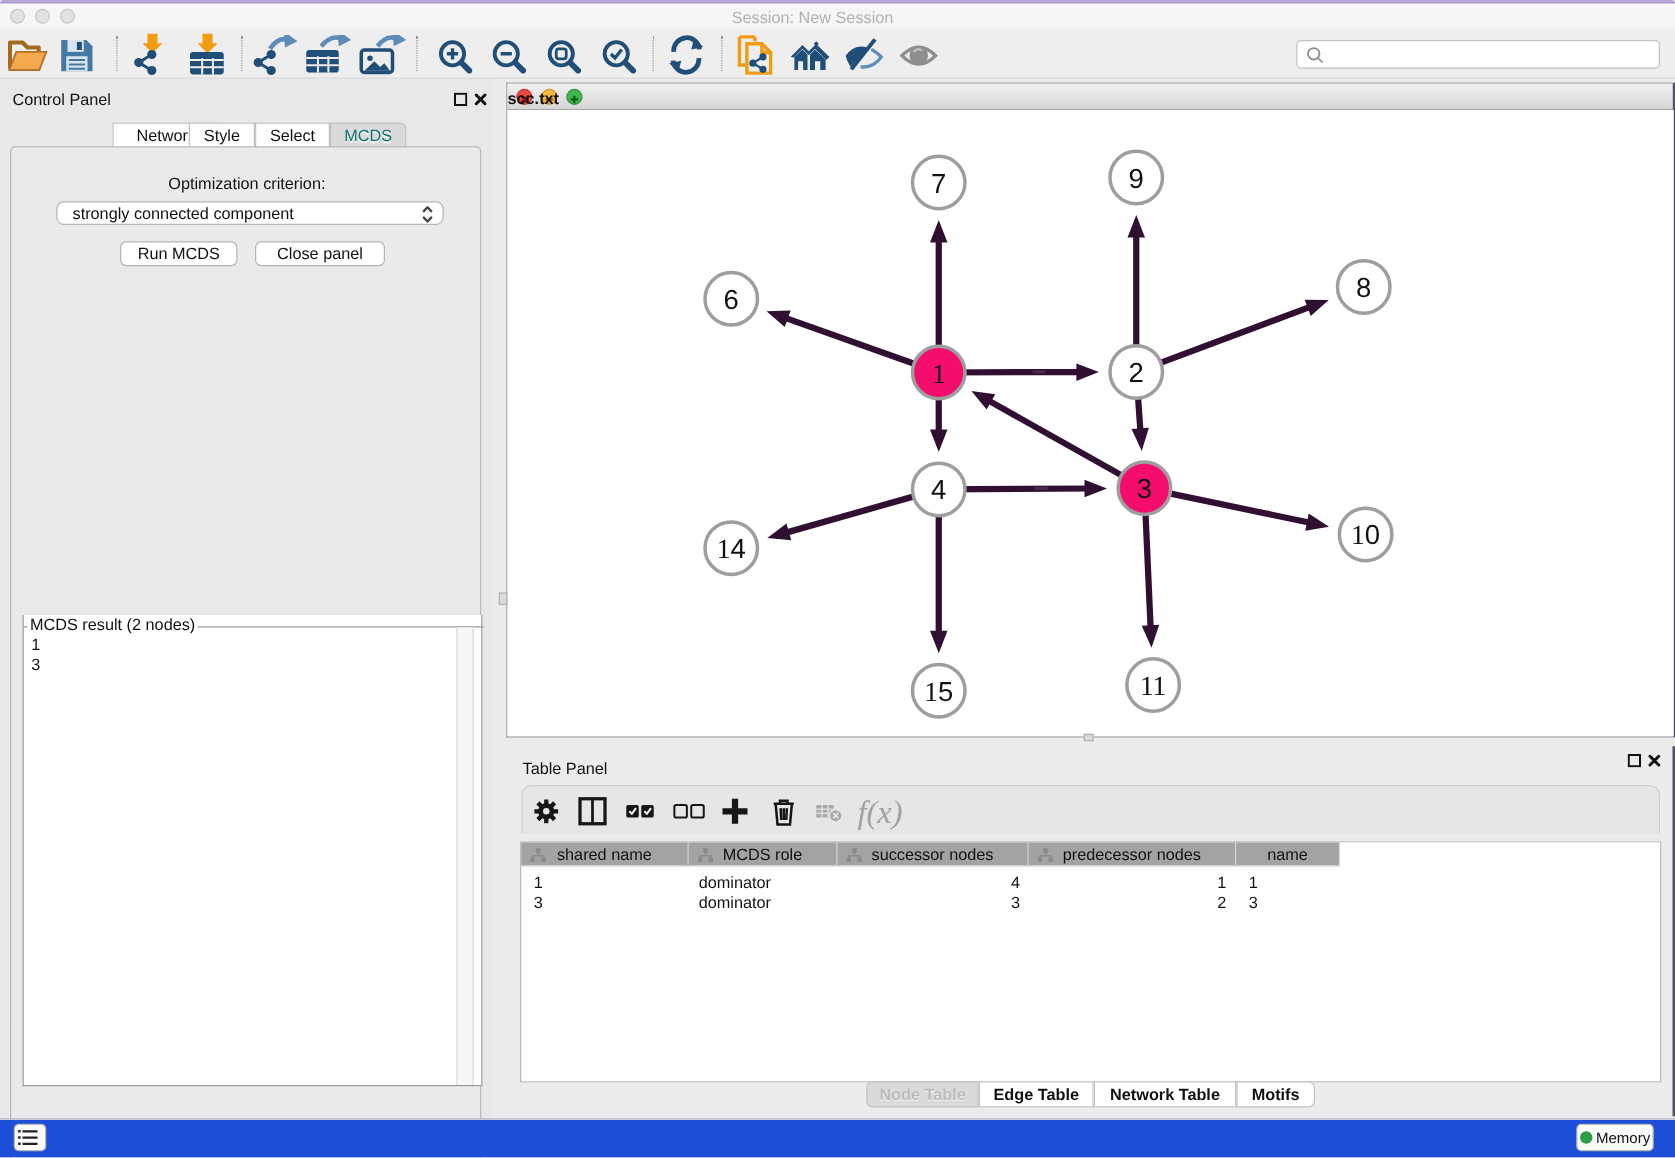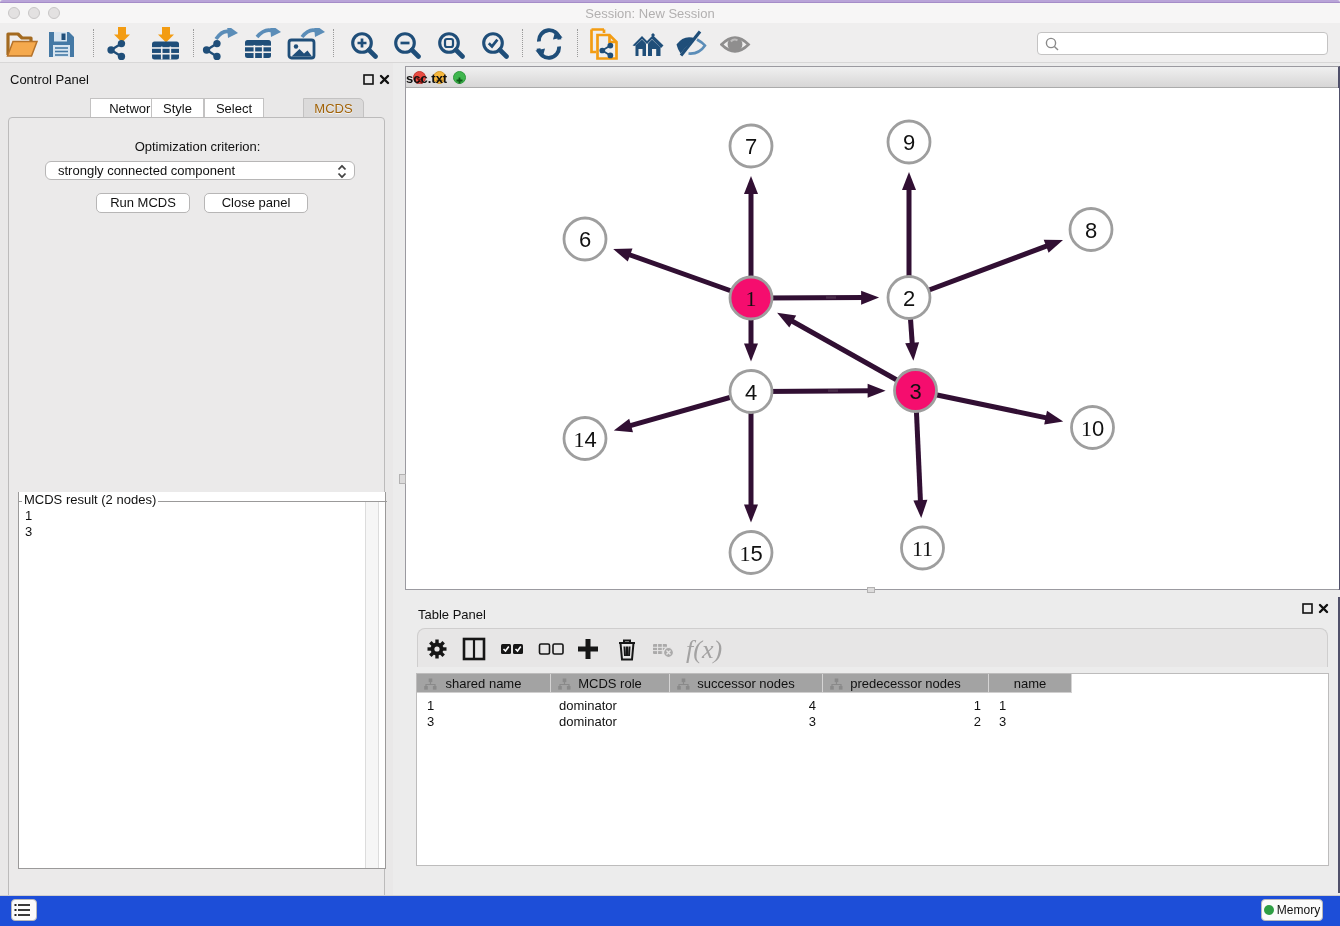--- a/index.html
+++ b/index.html
@@ -14,21 +14,21 @@
 .sep{position:absolute;top:6px;height:28px;width:0;border-left:1px dotted #9a9a9a;}
 .tbi{position:absolute;top:4px;}
 #searchbox{position:absolute;left:1037px;top:9px;width:291px;height:23px;background:#fff;border:1px solid #c4c3c3;border-radius:4px;}
 #searchbox svg{position:absolute;left:6px;top:3px;}
 
 #cpanel{left:0;top:63px;width:393px;height:832px;background:#e9e8e8;}
 #cptitle{left:10px;top:9px;font-size:13px;color:#111;}
 .wicon{position:absolute;font-size:13px;color:#111;}
 #cptabs{left:0;top:35px;width:393px;height:21px;}
 .tab{position:absolute;top:0;height:21px;background:#fff;border:1px solid #c3c2c2;font-size:13px;color:#111;text-align:center;line-height:20px;}
-.tabsel{background:#dbdada;color:#a16207;text-shadow:0 1px 0 #f5f5f5;margin-left:39px;}
+.tabsel{background:#dbdada;color:#0f766e;text-shadow:0 1px 0 #f5f5f5;}
 #cpbody{left:8px;top:54px;width:377px;height:891px;background:#ebeaea;border:1px solid #bcbbbb;border-radius:4px;}
 #optlabel{left:0;top:21px;width:377px;text-align:center;font-size:13px;color:#111;}
 #cselect{left:36px;top:43px;width:310px;height:19px;background:#fff;border:1px solid #b7b6b6;border-radius:6px;font-size:13px;color:#111;line-height:17px;padding-left:12px;}
 #cselect svg{position:absolute;right:5px;top:1px;}
 .cbtn{position:absolute;top:75px;height:20px;background:#fff;border:1px solid #b7b6b6;border-radius:5px;font-size:13px;color:#111;text-align:center;line-height:18px;}
 #fieldset{left:9px;top:374px;width:368px;height:377px;background:#fff;border:1px solid #9b9a9a;border-top:none;}
 #fslegend{position:absolute;left:3px;top:0px;background:#fff;font-size:13px;color:#111;padding:0 2px;z-index:2;}
 #fstext{position:absolute;left:6px;top:16px;font-size:13px;color:#111;line-height:16px;}
 #fsscroll{position:absolute;right:6px;top:10px;width:14px;height:366px;background:#f6f6f6;border-left:1px solid #dcdcdc;border-right:1px solid #dcdcdc;}
 
@@ -428,20 +428,26 @@
       <div class="tcell" style="left:142px;top:24px;">dominator</div>
       <div class="tcell" style="left:253px;width:146px;top:24px;text-align:right;">4</div>
       <div class="tcell" style="left:406px;width:158px;top:24px;text-align:right;">1</div>
       <div class="tcell" style="left:582px;top:24px;">1</div>
       <div class="tcell" style="left:10px;top:40px;">3</div>
       <div class="tcell" style="left:142px;top:40px;">dominator</div>
       <div class="tcell" style="left:253px;width:146px;top:40px;text-align:right;">3</div>
       <div class="tcell" style="left:406px;width:158px;top:40px;text-align:right;">2</div>
       <div class="tcell" style="left:582px;top:40px;">3</div>
     </div>
+ <div id="tptabs" class="abs">
+  <div class="ttab ttabsel" style="left:288px;width:90px;border-radius:5px 0 0 5px;">Node Table</div>
+  <div class="ttab" style="left:378px;width:92px;">Edge Table</div>
+  <div class="ttab" style="left:470px;width:114px;">Network Table</div>
+  <div class="ttab" style="left:584px;width:63px;border-radius:0 5px 5px 0;">Motifs</div>
+ </div>
 </div>
 <div id="statusbar" class="abs">
  <div id="listbtn"><svg width="24" height="20" viewBox="0 0 24 20">
         <g stroke="#222" stroke-width="1.8">
           <line x1="6" y1="5" x2="18" y2="5"></line>
           <line x1="6" y1="10" x2="18" y2="10"></line>
           <line x1="6" y1="15" x2="18" y2="15"></line>
         </g>
         <g fill="#222">
           <rect x="2.5" y="4" width="2" height="2"></rect>

